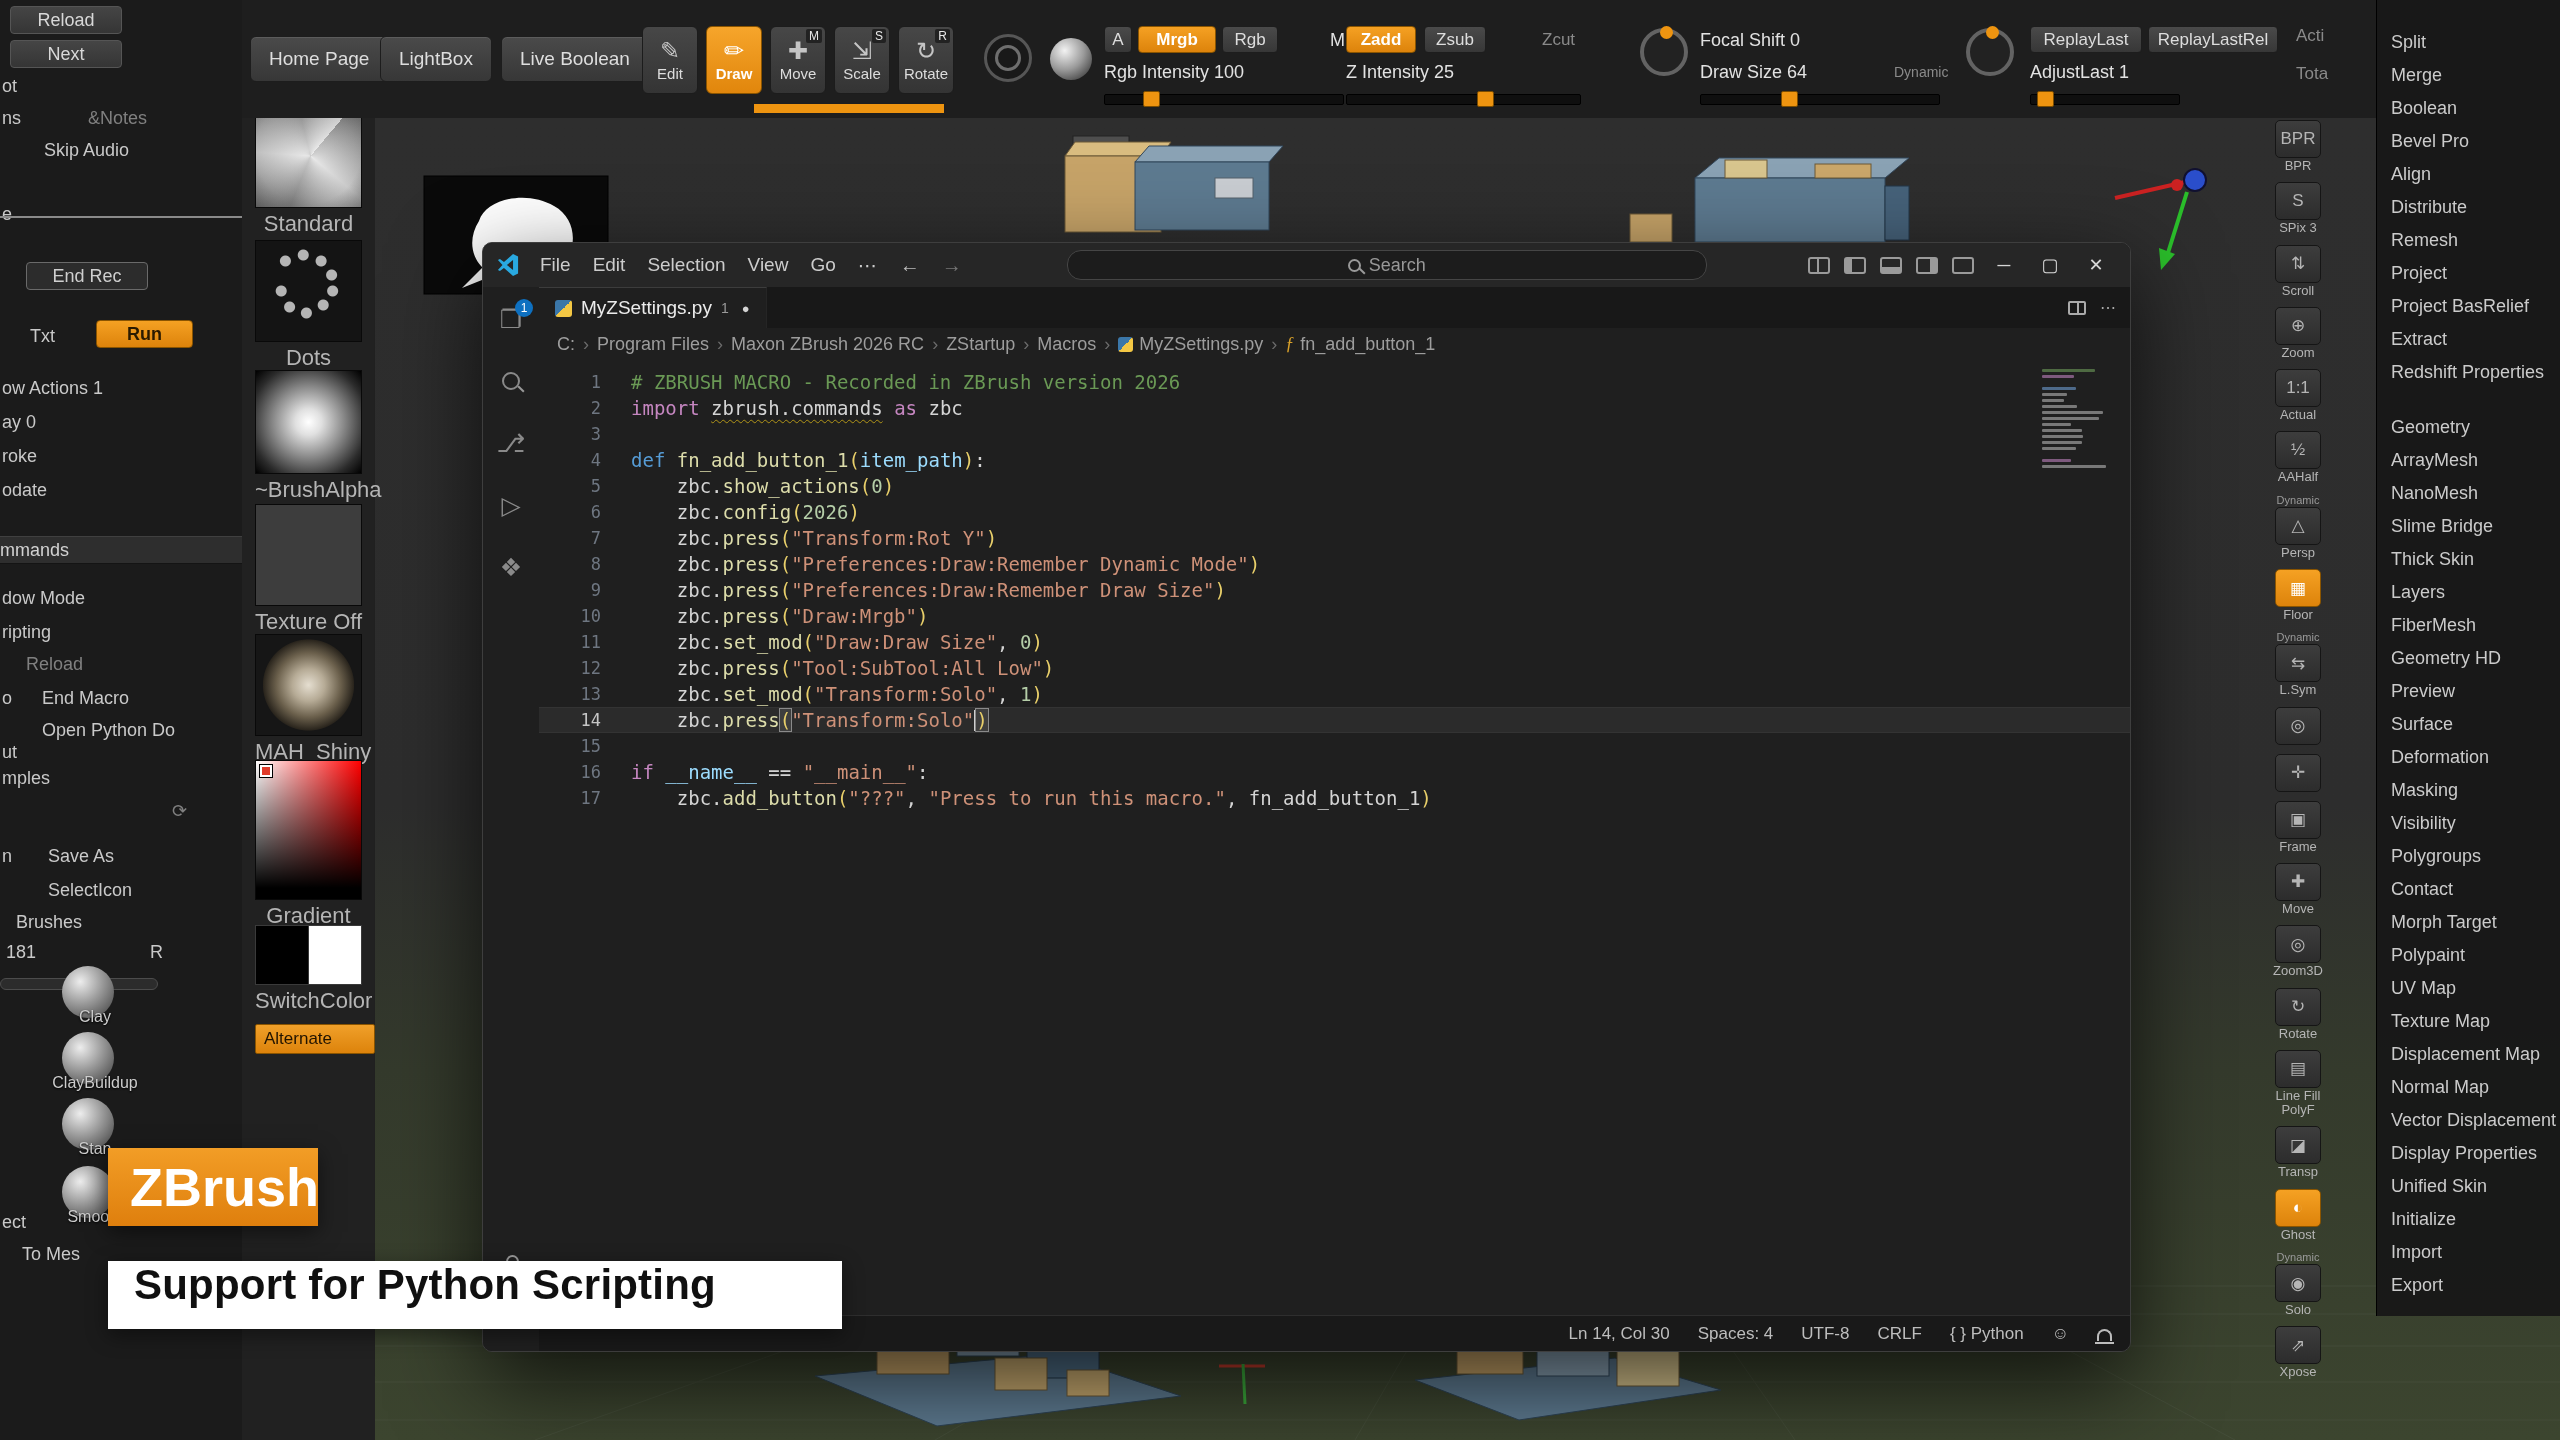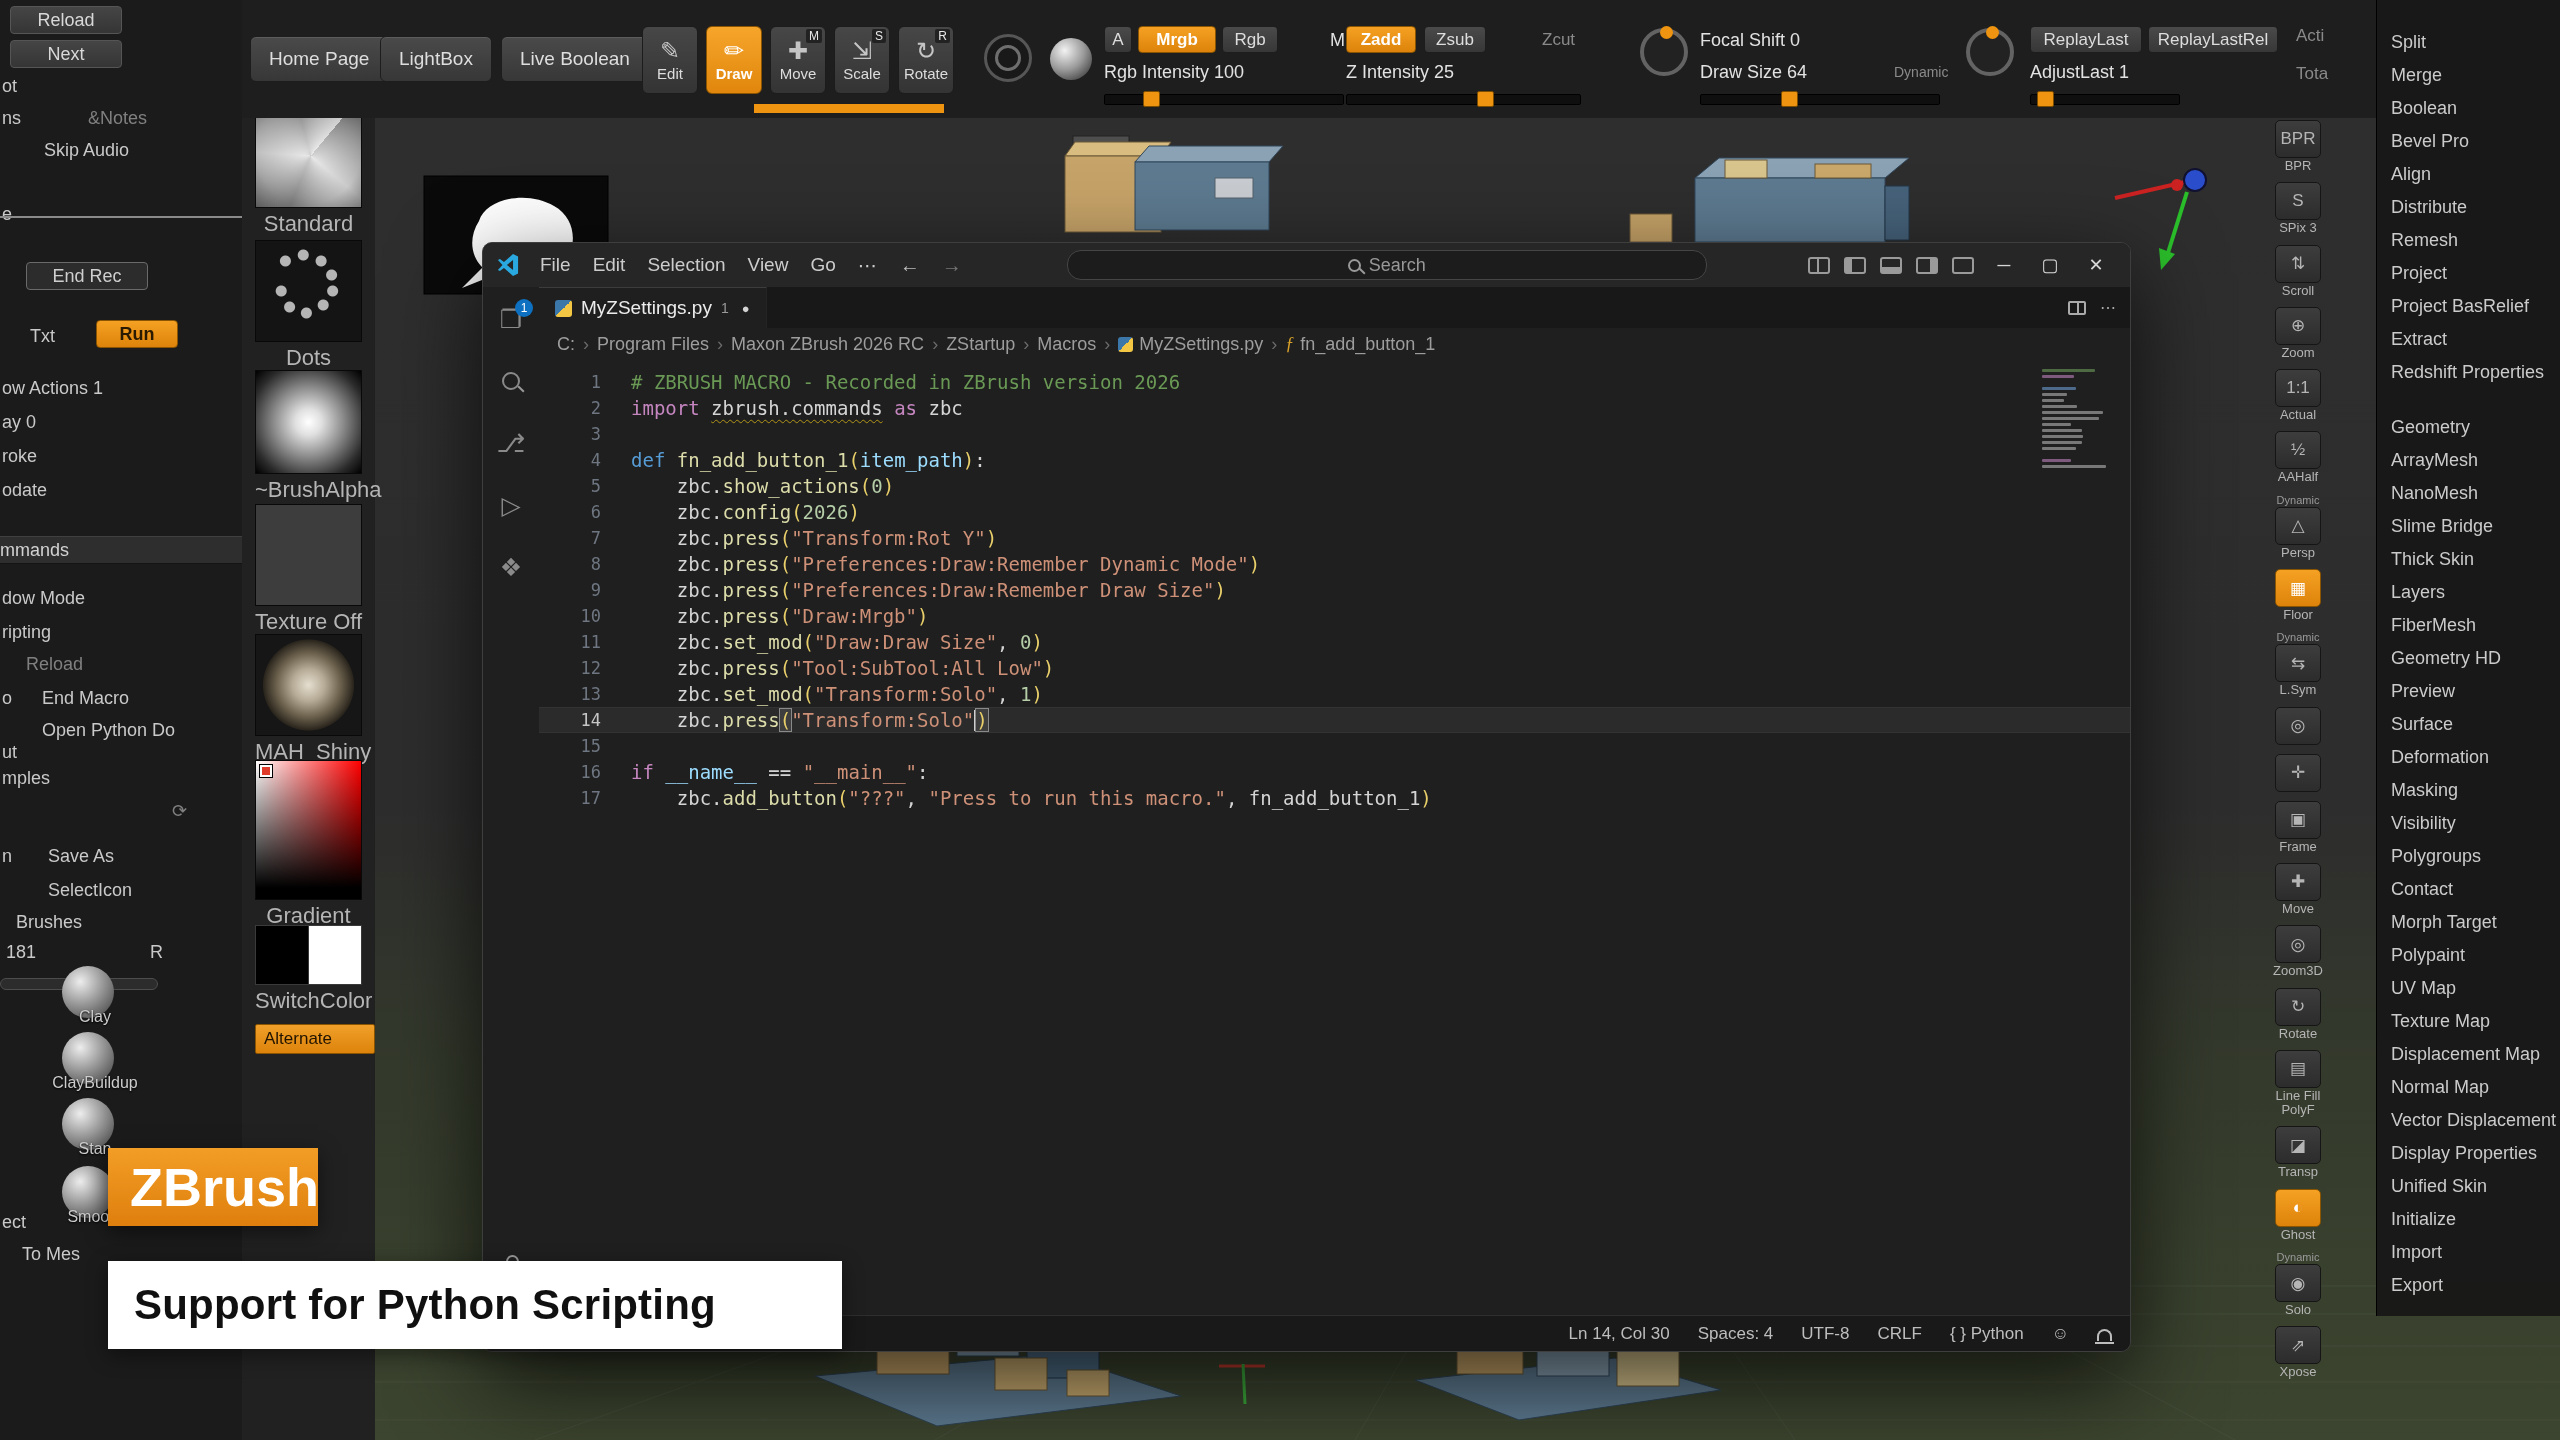--- a/index.html
+++ b/index.html
@@ -185,22 +185,22 @@
     justify-content:flex-end;gap:28px;padding-right:18px;font-size:17px;color:#bdbdbd;flex:0 0 auto}
   .sb-item{white-space:nowrap}
   .bell{width:15px;height:12px;border:2px solid #bdbdbd;border-bottom:none;border-radius:8px 8px 0 0;position:relative;margin-top:3px}
   .bell::after{content:"";position:absolute;left:-4px;right:-4px;bottom:-3px;height:2px;background:#bdbdbd}
 
   
   #brand{position:absolute;left:108px;top:1148px;width:210px;height:78px;z-index:5;
     background:linear-gradient(180deg,#f29d26,#df7f0d);display:flex;align-items:center;padding-left:22px;
     box-shadow:0 6px 20px rgba(0,0,0,.5)}
   #brand span{color:#fff;font-size:54px;font-weight:bold}
-  #caption{position:absolute;left:108px;top:1261px;width:734px;height:88px;background:#fff;z-index:5;
-    display:flex;align-items:center;padding-left:26px;box-shadow:0 6px 20px rgba(0,0,0,.45)}
+  #caption{position:absolute;left:108px;top:1261px;width:734px;height:68px;background:#fff;z-index:5;
+    display:flex;align-items:flex-start;padding-left:26px;box-shadow:0 6px 20px rgba(0,0,0,.45)}
   #caption span{color:#101010;font-size:42px;font-weight:bold;letter-spacing:.2px}
 </style>
 </head>
 <body>
 
 <div id="app">
 
   <div id="canvas">
     <svg viewBox="0 0 2185 1322">
 
@@ -279,21 +279,21 @@
     <div id="lp-frags">
         <div class="frag-btn" style="left: 10px; top: 6px; width: 112px;">Reload</div>
         <div class="frag-btn" style="left: 10px; top: 40px; width: 112px;">Next</div>
         <div class="frag-label" style="left: 2px; top: 76px;">ot</div>
         <div class="frag-label" style="left: 2px; top: 108px;">ns</div>
         <div class="frag-dim" style="left: 88px; top: 108px;">&amp;Notes</div>
         <div class="frag-label" style="left: 44px; top: 140px;">Skip Audio</div>
         <div class="frag-label" style="left: 2px; top: 204px;">e</div>
         <div class="frag-outline" style="left: 26px; top: 262px; width: 122px;">End Rec</div>
         <div class="frag-label" style="left: 30px; top: 326px;">Txt</div>
-        <div class="frag-orange" style="left: 96px; top: 320px; width: 82px;">Run</div>
+        <div class="frag-orange" style="left: 96px; top: 320px; width: 97px;">Run</div>
         <div class="frag-label" style="left: 2px; top: 378px;">ow Actions 1</div>
         <div class="frag-label" style="left: 2px; top: 412px;">ay 0</div>
         <div class="frag-label" style="left: 2px; top: 446px;">roke</div>
         <div class="frag-label" style="left: 2px; top: 480px;">odate</div>
         <div class="frag-bar" style="left: 0px; top: 536px;">mmands</div>
         <div class="frag-label" style="left: 2px; top: 588px;">dow Mode</div>
         <div class="frag-label" style="left: 2px; top: 622px;">ripting</div>
         <div class="frag-dim" style="left: 26px; top: 654px;">Reload</div>
         <div class="frag-label" style="left: 2px; top: 688px;">o</div>
         <div class="frag-label" style="left: 42px; top: 688px;">End Macro</div>

